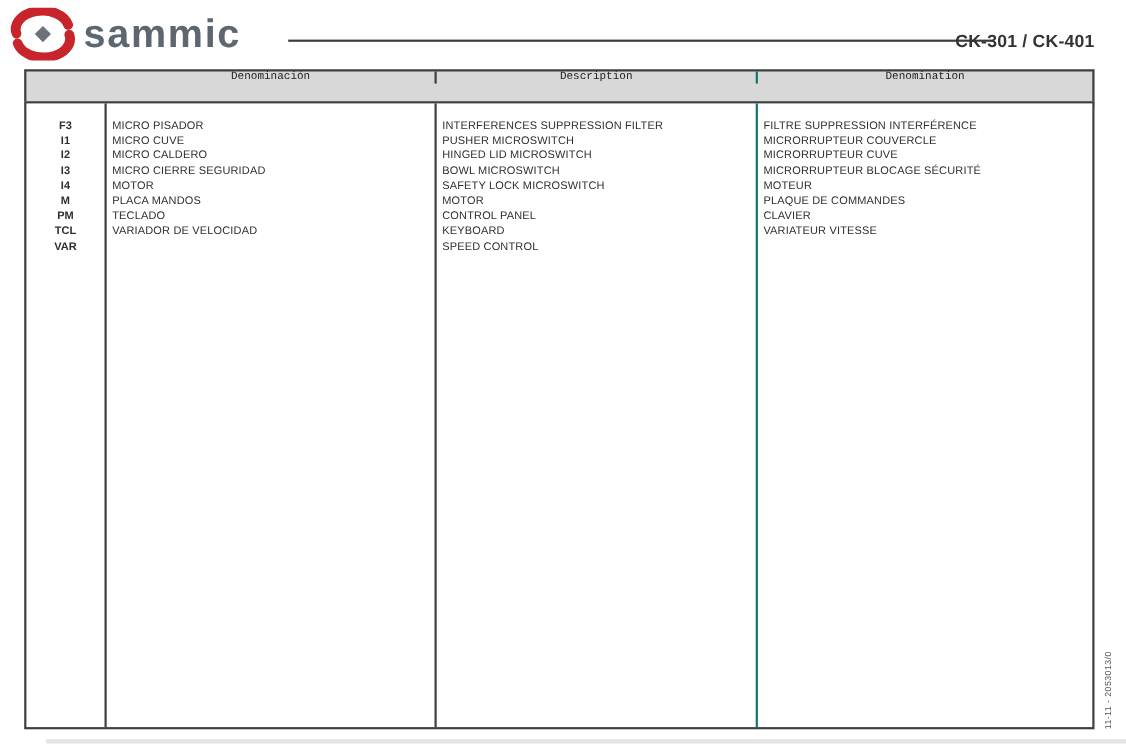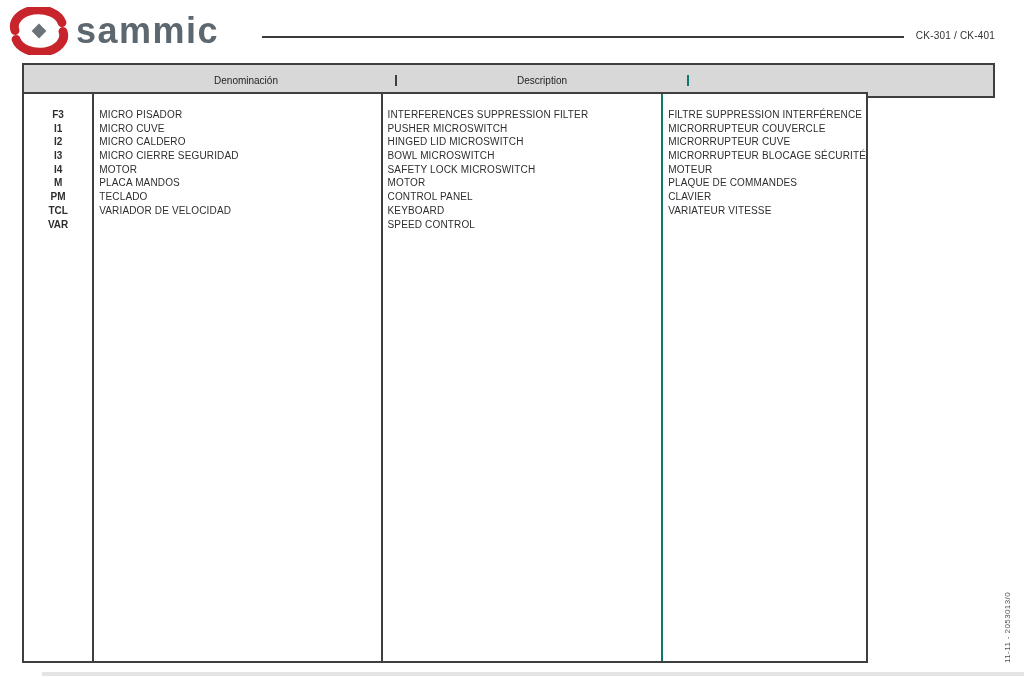--- a/index.html
+++ b/index.html
@@ -16,35 +16,35 @@
   
   .logo-wrap { position:absolute; left:8px; top:7px; display:flex; align-items:center; }
   .logo-symbol { width:62px; height:48px; display:block; }
   .wordmark {
     font-size:36px; font-weight:bold; color:#5d6770;
     letter-spacing:1.5px; line-height:48px; margin-left:6px;
   }
   .head-rule { position:absolute; left:262px; top:36px; width:642px; height:2px; background:#3b3b3b; }
   .model-code {
     position:absolute; right:29px; top:30px;
-    font-size:10px; font-weight:normal; color:#333; letter-spacing:0.2px;
+    font-size:16px; font-weight:bold; color:#333; letter-spacing:0.2px;
   }
 
   
   .tbl-header {
     position:absolute; left:22px; top:63px; width:973px; height:35px;
     background:#d8d8d8; border:2px solid #3f3f3f;
-    display:flex; align-items:center;
+    display:flex; align-items:flex-start;font-family:Liberation Mono, monospace;
   }
   .tbl-header .hcell {
     display:flex; align-items:center; justify-content:center;
     font-size:10px; color:#222;
   }
   .tbl-body {
-    position:absolute; left:22px; top:92px; width:846px; height:571px;
+    position:absolute; left:22px; top:92px; width:973px; height:571px;
     background:#fff; border:2px solid #3f3f3f;
     display:flex; align-items:stretch;
   }
   .c1 { width:73px; border-right:2px solid #3f3f3f; }
   .c2 { width:300px; border-right:2px solid #3f3f3f; }
   .c3 { width:292px; border-right:2px solid #0f766e; }
   .c4 { flex:1; }
   .tbl-body .col { padding-top:14px; font-size:10px; color:#2e2e2e; }
   .tbl-body .col .line { line-height:13.7px; height:13.7px; white-space:nowrap; overflow:hidden; }
   .tbl-body .c1 .line { text-align:center; font-weight:bold; }
@@ -78,20 +78,21 @@
     </svg>
     <span class="wordmark">sammic</span>
   </div>
   <div class="head-rule"></div>
   <div class="model-code">CK-301 / CK-401</div>
 
   <div class="tbl-header">
     <div class="hcell c1"></div>
     <div class="hcell c2">Denominación</div>
     <div class="hcell c3">Description</div>
+    <div class="hcell c4">Denomination</div>
   </div>
 
   <div class="tbl-body">
     <div class="col c1" id="col-code">
         <div class="line">F3</div>
         <div class="line">I1</div>
         <div class="line">I2</div>
         <div class="line">I3</div>
         <div class="line">I4</div>
         <div class="line">M</div>

